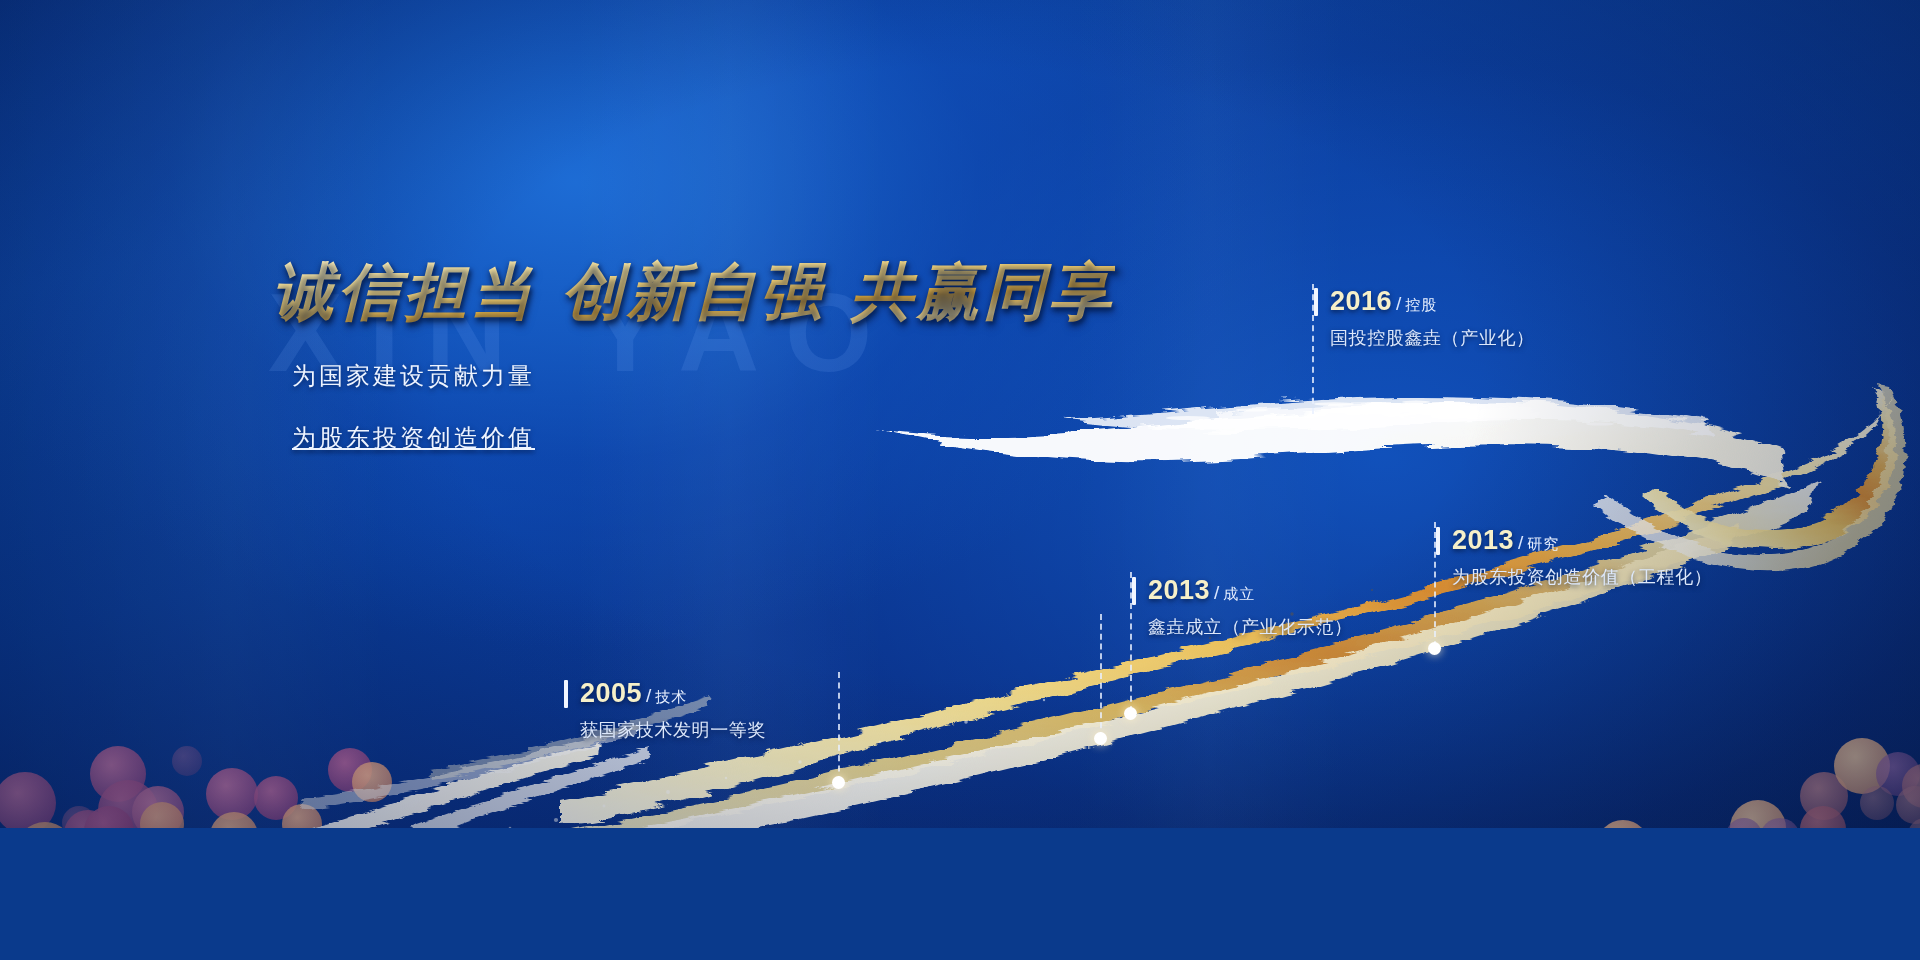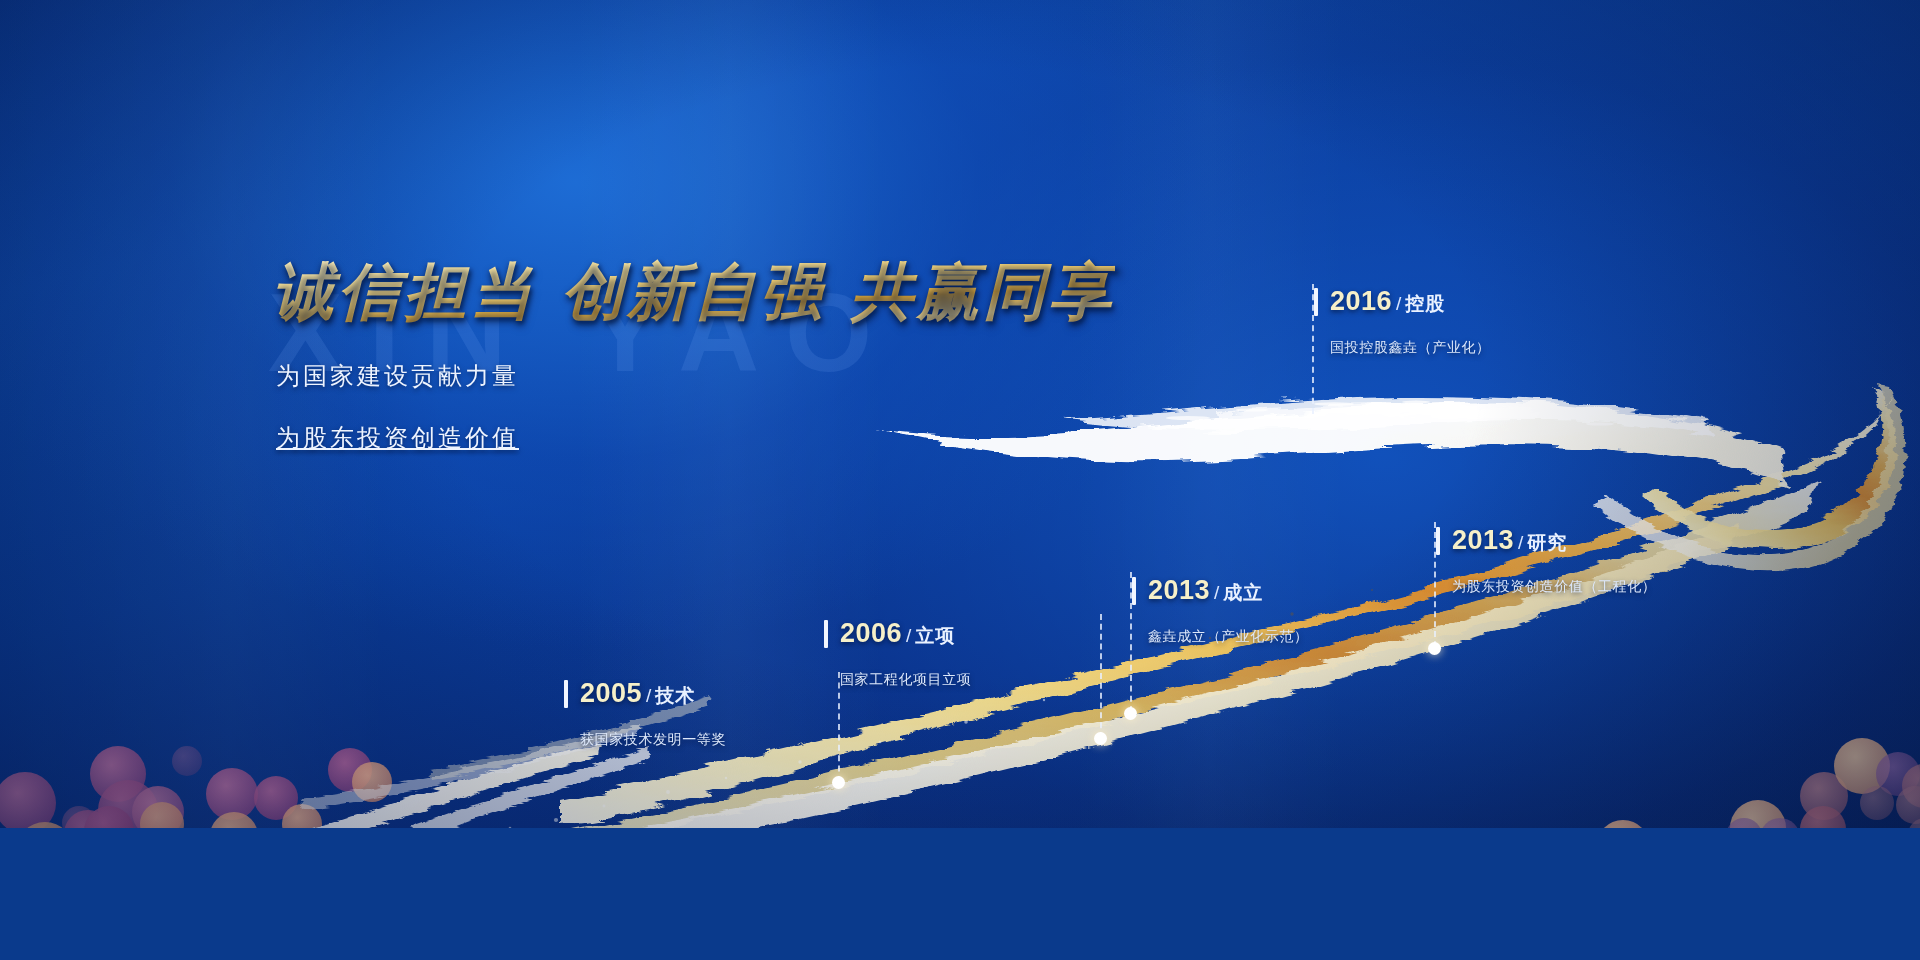--- a/index.html
+++ b/index.html
@@ -41,39 +41,39 @@
     position:absolute;left:272px;top:250px;
     font-size:62px;font-weight:700;letter-spacing:4px;white-space:nowrap;
     font-style:italic;
     font-family:"DejaVu Sans","Liberation Sans",sans-serif;
     background:linear-gradient(177deg,#fff6cf 0%,#ffeaa0 26%,#f6cf6a 48%,#d9a334 62%,#f3d98d 78%,#c9922c 100%);
     -webkit-background-clip:text;background-clip:text;color:transparent;
     text-shadow:0 3px 6px rgba(2,20,60,0.55);
     filter:drop-shadow(2px 3px 2px rgba(3,24,72,0.65));
   }
   .sub{
-    position:absolute;left:276px;
+    position:absolute;left:292px;
     font-size:24px;letter-spacing:3px;color:#eef4ff;white-space:nowrap;
     text-shadow:0 2px 5px rgba(2,18,55,0.65);
   }
   .sub.s1{top:360px;} .sub.s2{top:422px;text-decoration:underline;} .sub.s3{top:484px;}
 
   
   .brushwrap{position:absolute;inset:0;pointer-events:none;}
 
   
   .ms{position:absolute;white-space:nowrap;}
   .ms .yr{
     font-size:27px;font-weight:700;color:#f6f0c9;letter-spacing:0.5px;
     text-shadow:0 2px 5px rgba(2,18,55,0.7);
   }
   .ms .slash{font-size:19px;font-weight:400;color:#dce8ff;padding:0 4px;}
-  .ms .cat{font-size:19px;color:#e9f1ff;letter-spacing:1px;font-weight:bold;}
+  .ms .cat{font-size:15px;color:#e9f1ff;letter-spacing:1px;}
   .ms .desc{
-    margin-top:22px;font-size:14px;color:#dde8fb;letter-spacing:0.6px;
+    margin-top:9px;font-size:18px;color:#dde8fb;letter-spacing:0.6px;
     text-shadow:0 2px 5px rgba(2,18,55,0.7);
   }
   .ms .bar{
     position:absolute;left:-16px;top:2px;width:4px;height:28px;
     background:#f2f6ff;border-radius:1px;
   }
   .leader{position:absolute;width:0;border-left:2px dashed rgba(232,240,255,0.80);}
   .dot{position:absolute;width:13px;height:13px;border-radius:50%;
        background:#ffffff;box-shadow:0 0 10px rgba(255,240,200,0.85);}
 
@@ -258,27 +258,20 @@
   <div class="ms" style="left:580px;top:678px;">
     <div class="bar"></div>
     <div>
       <span class="yr">2005</span><span class="slash">/</span><span class="cat">技术</span>
     </div>
     <div class="desc">获国家技术发明一等奖</div>
   </div>
   <div class="leader" style="left:838px;top:672px;height:110px;"></div>
   <div class="dot" style="left:832px;top:776px;"></div>
 
-  <div class="ms" style="left:840px;top:618px;">
-    <div class="bar"></div>
-    <div>
-      <span class="yr">2006</span><span class="slash">/</span><span class="cat">立项</span>
-    </div>
-    <div class="desc">国家工程化项目立项</div>
-  </div>
   <div class="leader" style="left:1100px;top:614px;height:124px;"></div>
   <div class="dot" style="left:1094px;top:732px;"></div>
 
   <div class="ms" style="left:1148px;top:575px;">
     <div class="bar"></div>
     <div>
       <span class="yr">2013</span><span class="slash">/</span><span class="cat">成立</span>
     </div>
     <div class="desc">鑫垚成立（产业化示范）</div>
   </div>

